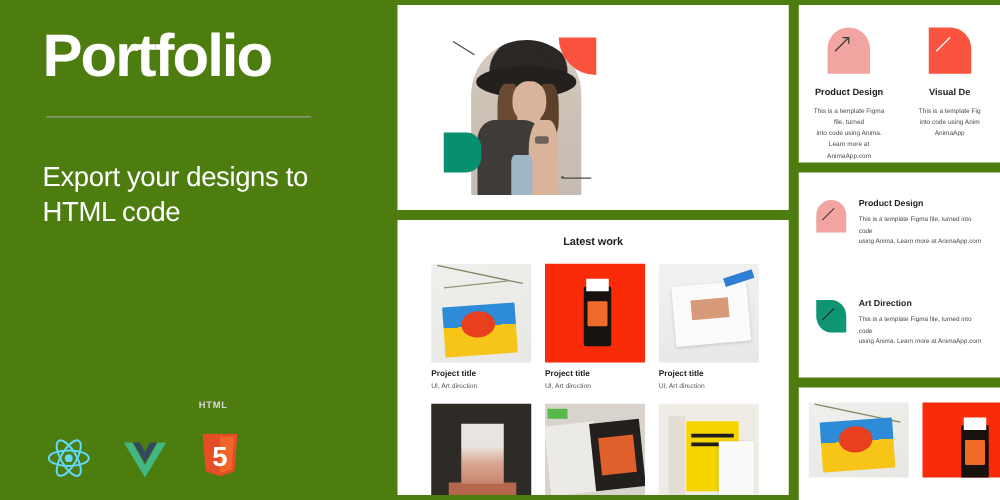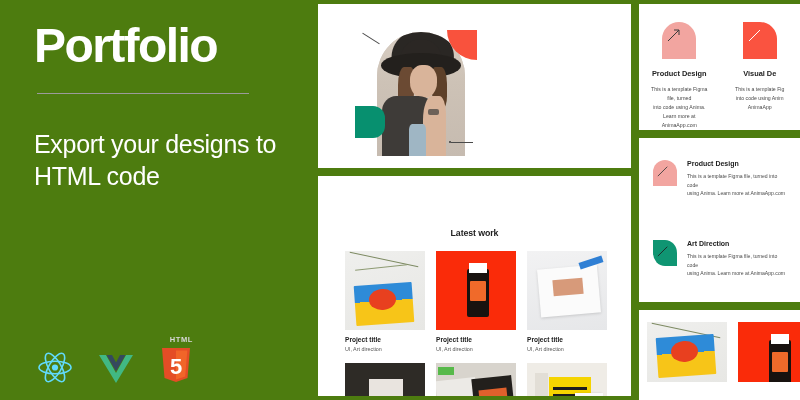--- a/index.html
+++ b/index.html
@@ -8,25 +8,25 @@
     background: #3a3a3a;
     font-family: "Liberation Sans", sans-serif;
     overflow: hidden;
   }
   .stage { position: relative; width: 800px; height: 400px; background: #4d7c0f; }
 
   
   .left-panel { position: absolute; left: 0; top: 0; width: 315px; height: 400px; padding: 22px 30px 0 34px; }
   .brand-title { color: #fff; font-size: 48px; line-height: 1.02; font-weight: 700; letter-spacing: -1.6px; }
   .brand-divider { margin: 22px 0 0 3px; width: 212px; height: 1px; background: #9b9b9b; }
-  .brand-sub { margin-top: 34px; color: #fff; font-size: 25px; line-height: 1.28; font-weight: 400; letter-spacing: -0.3px; }
+  .brand-sub { margin-top: 34px; color: #fff; font-size: 22px; line-height: 1.28; font-weight: 400; letter-spacing: -0.3px; }
   .logo-row { position: absolute; left: 37px; bottom: 12px; display: flex; align-items: flex-end; gap: 26px; }
   .logo { position: relative; }
   .html5 { width: 34px; }
-  .html5-word { font-size: 7.5px; font-weight: 700; color: #d8d8d8; letter-spacing: 0.6px; text-align: right; margin-bottom: 4px; }
+  .html5-word { font-size: 7.5px; font-weight: 700; color: #d8d8d8; letter-spacing: 0.6px; text-align: left; margin-bottom: 19px; }
 
   
   .card { position: absolute; background: #fff; overflow: hidden; }
   #hero-card   { left: 318px; top: 4px;   width: 313px; height: 164px; }
   #work-card   { left: 318px; top: 176px; width: 313px; height: 220px; }
   #svc-top     { left: 639px; top: 4px;   width: 161px; height: 126px; }
   #svc-mid     { left: 639px; top: 138px; width: 161px; height: 164px; }
   #work-right  { left: 639px; top: 310px; width: 161px; height: 90px; }
 
   
@@ -64,21 +64,21 @@
   .portrait .top { position: absolute; left: 36%; top: 74%; width: 20%; height: 26%;
       background: #9fb6c4; border-radius: 18% 18% 0 0; }
   .red-quarter { position: absolute; left: 92px; top: 12px; width: 30px; height: 30px;
       background: #f9523d; border-radius: 0 0 0 30px; }
   .green-shape { position: absolute; left: 0px; top: 88px; width: 30px; height: 32px;
       background: #07906f; border-radius: 0 12px 12px 0; }
   .tick-line { position: absolute; height: 1px; background: #4a4a4a; }
   .tick-dot  { position: absolute; width: 2px; height: 2px; border-radius: 50%; background: #3a3a3a; }
 
   
-  .work-title { text-align: center; font-size: 8.8px; font-weight: 700; color: #222; padding: 12px 0 0; letter-spacing: -0.1px; margin-top: 40px; }
+  .work-title { text-align: center; font-size: 8.8px; font-weight: 700; color: #222; padding: 12px 0 0; letter-spacing: -0.1px; }
   .work-grid { display: grid; grid-template-columns: repeat(3, 80px); gap: 11px 11px;
                padding: 13px 0 0 27px; }
   .thumb { width: 80px; height: 79px; background: #e6e6e6; position: relative; overflow: hidden; }
   .proj-name { font-size: 6.6px; font-weight: 700; color: #222; margin-top: 6px; }
   .proj-meta { font-size: 5.4px; color: #555; margin-top: 3px; }
 
   
   .t-flower { background: linear-gradient(160deg,#efefed 0%,#e7e7e4 100%); }
   .t-flower .book { position: absolute; left: 10px; bottom: 6px; width: 58px; height: 40px;
       background: linear-gradient(180deg,#2e8bd8 0 42%,#f7c518 42% 100%); transform: rotate(-4deg); border-radius: 1px; }

